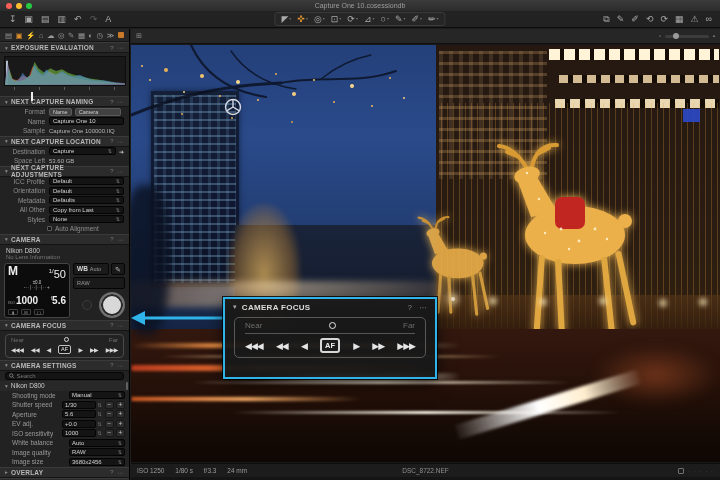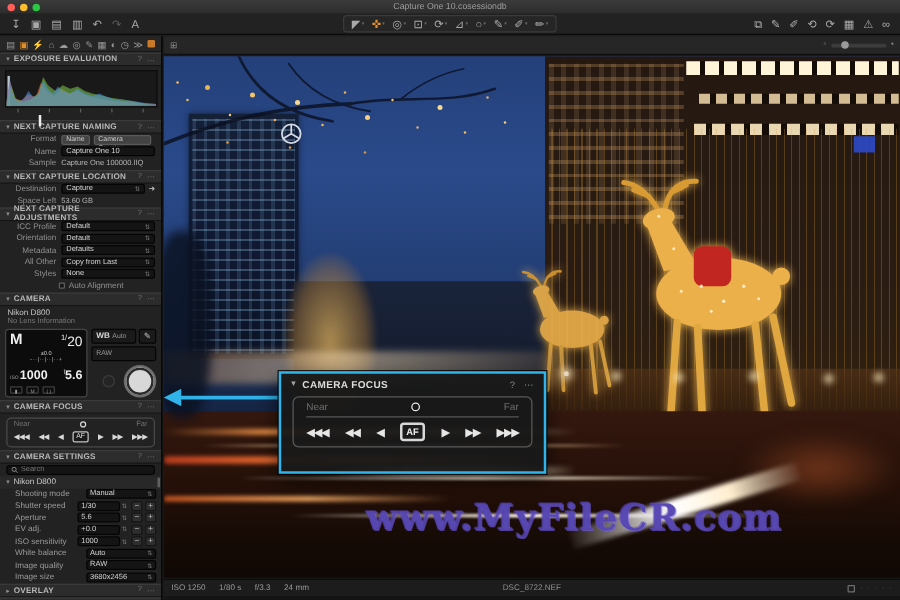--- a/index.html
+++ b/index.html
@@ -410,21 +410,21 @@
       <span class="hq">⋯</span>
     </div>
     <div class="cammodel">
       <div class="m1">Nikon D800</div>
       <div class="m2">No Lens Information</div>
     </div>
     <div class="lcdzone">
       <div class="lcd">
         <div class="lcdr1">
           <span class="lcd-mode">M</span>
-          <span class="lcd-sh"><span class="fr">1/</span><span class="v">20</span></span>
+          <span class="lcd-sh"><span class="fr">1/</span><span class="v">50</span></span>
         </div>
         <div class="lcdr2">
           <div class="lcd-ev">±0.0</div>
           <div class="lcd-meter">-··|··|··|··+</div>
         </div>
         <div class="lcdr3">
           <span class="lcd-iso"><span class="tag">ISO</span><span class="v">1000</span></span>
           <span class="lcd-ap"><span class="tag">f</span><span class="v">5.6</span></span>
         </div>
         <div class="lcdr4">
@@ -682,21 +682,20 @@
       <div class="layer streak s2"></div>
       <div class="layer streak s3"></div>
       <div class="layer streak s4"></div>
       <div class="layer streak s5"></div>
       <div class="layer streak s6"></div>
       <div class="layer streak swhite"></div>
       <div class="layer warmblob"></div>
       <div class="layer diagband"></div>
       <div class="layer treesilo"></div>
 
-      <div class="layer watermark">www.MyFileCR.com</div>
 
       <svg class="cyanarrow" viewBox="0 0 95 18">
         <line x1="95" y1="9" x2="13" y2="9" stroke="#2fb3e8" stroke-width="3"></line>
         <polygon points="14,2 0,9 14,16" fill="#2fb3e8"></polygon>
       </svg>
 
       <div class="focusfloat">
         <div class="ffhdr">
           <span class="chev">▾</span>
           <span>CAMERA FOCUS</span>

